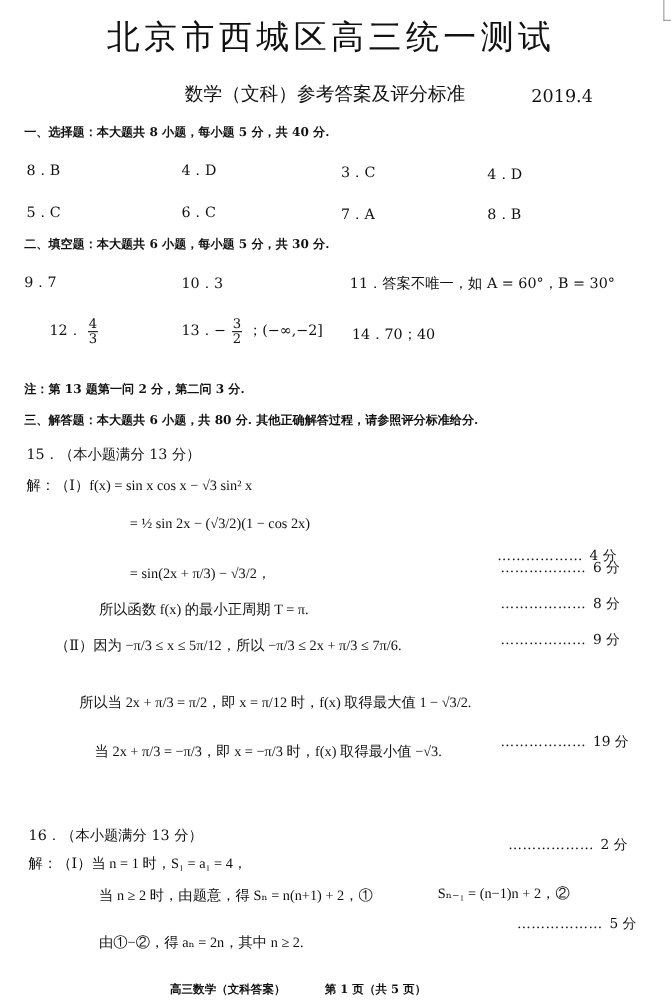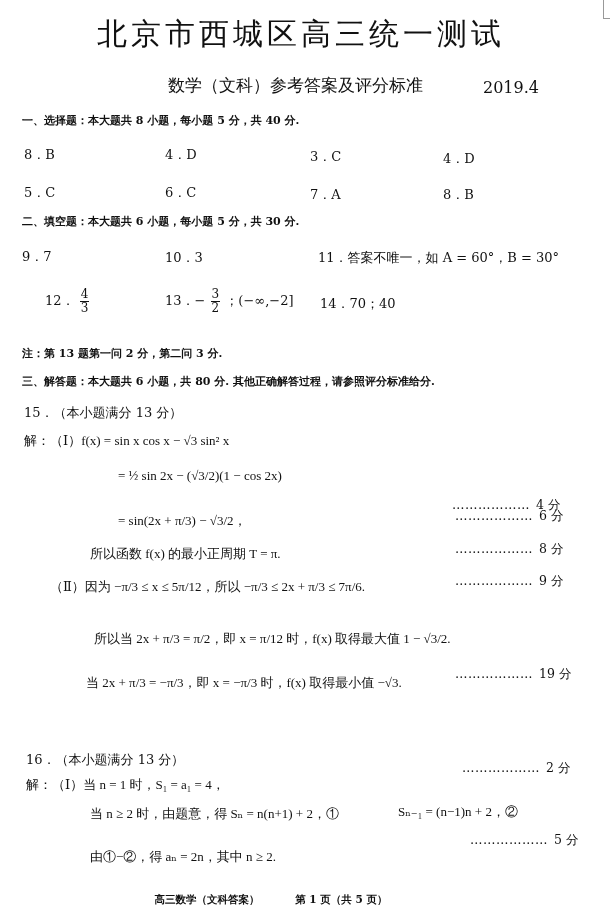--- a/index.html
+++ b/index.html
@@ -64,21 +64,21 @@
 <div class="abs sec" style="left:22px;top:346px;">注：第 13 题第一问 2 分，第二问 3 分.</div>
 
 <div class="abs sec" style="left:22px;top:374px;">三、解答题：本大题共 6 小题，共 80 分. 其他正确解答过程，请参照评分标准给分.</div>
 <div class="abs ans" style="left:24px;top:404px;">15．（本小题满分 13 分）</div>
 
 <div class="abs math" style="left:24px;top:432px;">解：（Ⅰ）f(x) = sin x cos x − √3 sin² x</div>
 <div class="abs math" style="left:118px;top:468px;">= ½ sin 2x − (√3/2)(1 − cos 2x)</div>
 <div class="abs math" style="left:118px;top:512px;">= sin(2x + π/3) − √3/2，</div>
 <div class="abs math" style="left:90px;top:545px;">所以函数 f(x) 的最小正周期 T = π.</div>
 <div class="abs math" style="left:50px;top:578px;">（Ⅱ）因为 −π/3 ≤ x ≤ 5π/12，所以 −π/3 ≤ 2x + π/3 ≤ 7π/6.</div>
-<div class="abs math" style="left:94px;top:630px;">所以当 2x + π/3 = π/2，即 x = π/12 时，f(x) 取得最大值 1 − √3/2.</div>
+<div class="abs math" style="left:72px;top:630px;">所以当 2x + π/3 = π/2，即 x = π/12 时，f(x) 取得最大值 1 − √3/2.</div>
 <div class="abs math" style="left:86px;top:674px;">当 2x + π/3 = −π/3，即 x = −π/3 时，f(x) 取得最小值 −√3.</div>
 
 <div class="abs pts" style="left:452px;top:465px;margin-top:32px;"><span class="dots">………………</span><span>4 分</span></div>
 <div class="abs pts" style="left:455px;top:508px;"><span class="dots">………………</span><span>6 分</span></div>
 <div class="abs pts" style="left:455px;top:541px;"><span class="dots">………………</span><span>8 分</span></div>
 <div class="abs pts" style="left:455px;top:573px;"><span class="dots">………………</span><span>9 分</span></div>
 <div class="abs pts" style="left:455px;top:666px;"><span class="dots">………………</span><span>19 分</span></div>
 
 <div class="abs ans" style="left:26px;top:751px;">16．（本小题满分 13 分）</div>
 <div class="abs math" style="left:26px;top:776px;">解：（Ⅰ）当 n = 1 时，S₁ = a₁ = 4，</div>

